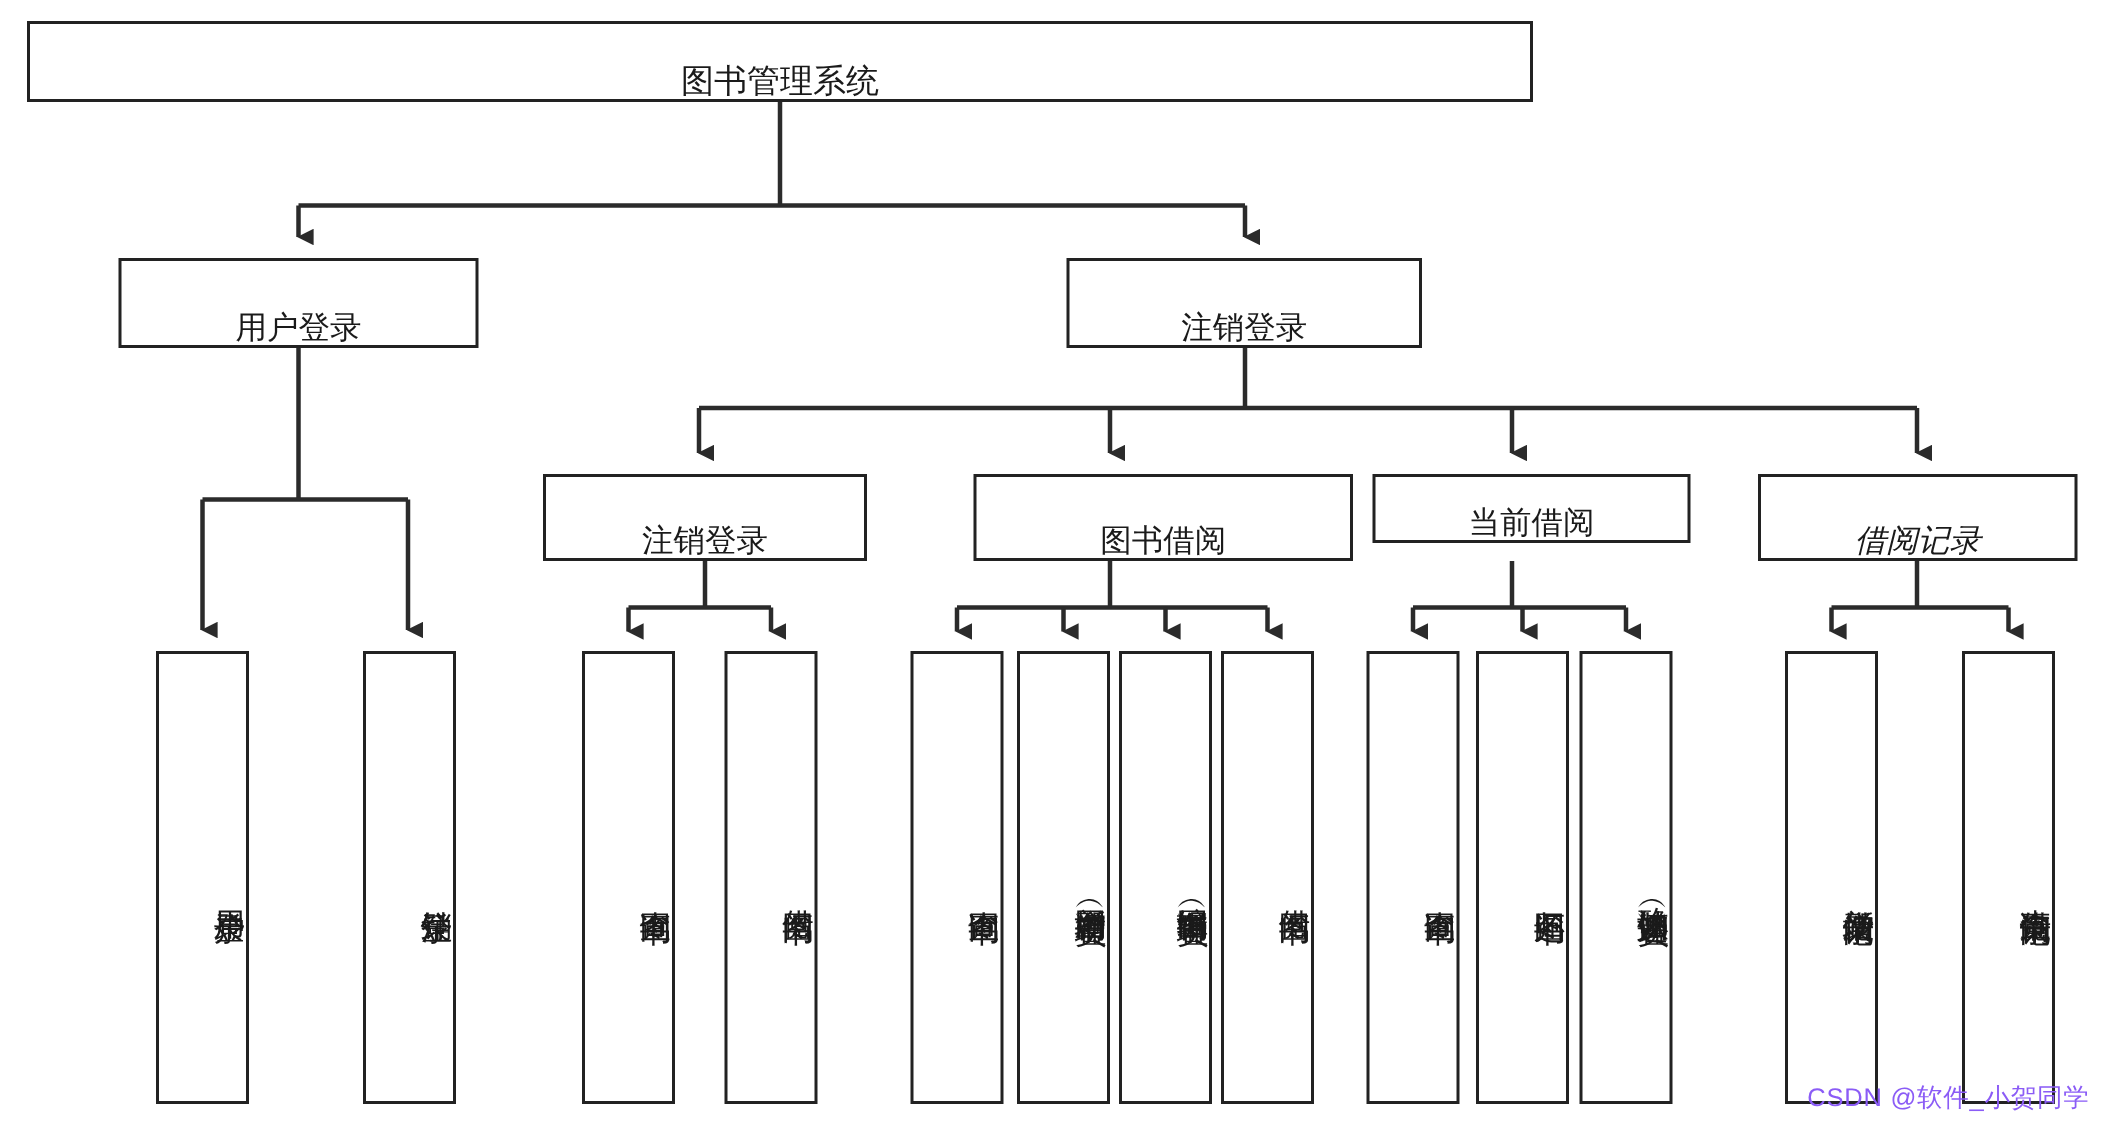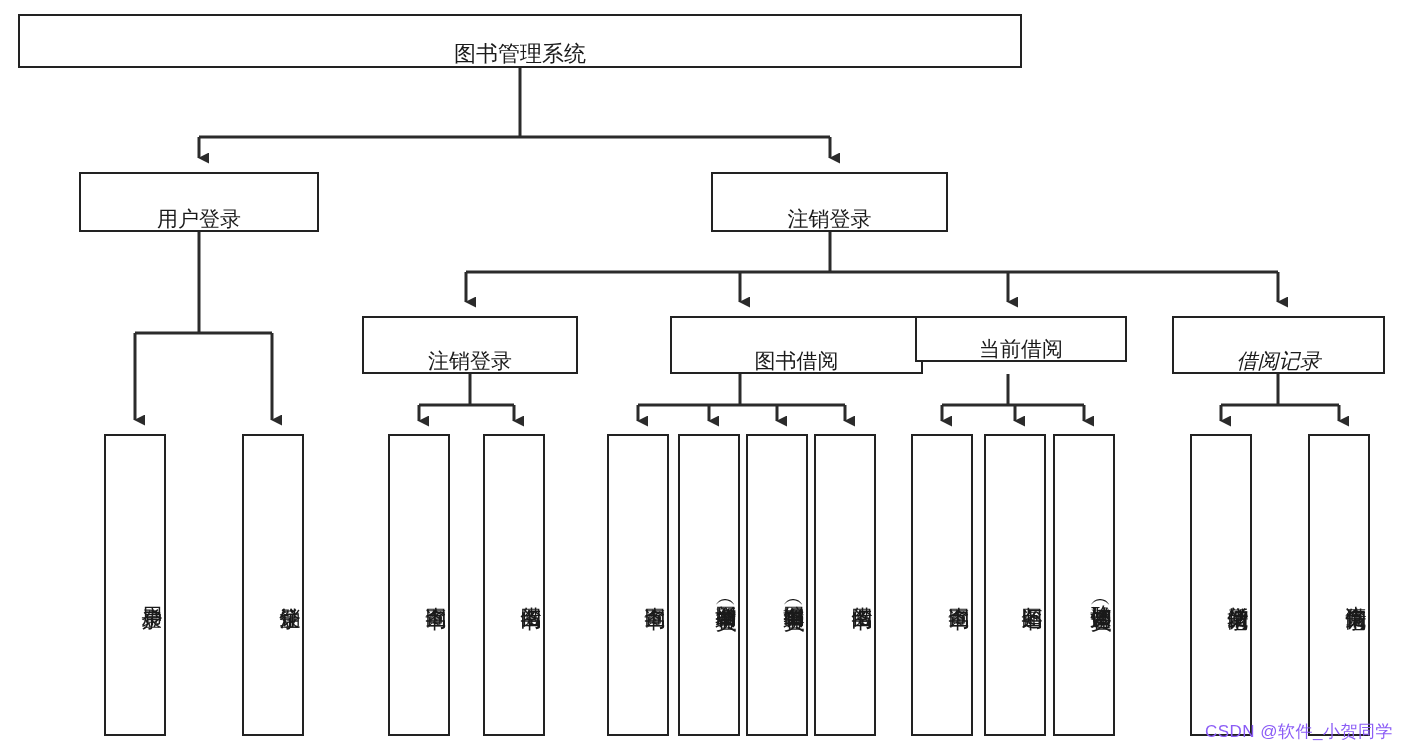--- a/index.html
+++ b/index.html
@@ -132,21 +132,21 @@
   <div class="node horizontal" style="left: 79px; top: 172px; width: 240px; height: 60px;">
     <span>用户登录</span>
   </div>
   <div class="node horizontal" style="left: 711px; top: 172px; width: 237px; height: 60px;">
     <span>注销登录</span>
   </div>
 
   <div class="node horizontal" style="left: 362px; top: 316px; width: 216px; height: 58px;">
     <span>注销登录</span>
   </div>
-  <div class="node horizontal" style="left: 670px; top: 316px; width: 253px; height: 58px;">
+  <div class="node horizontal" style="left: 649px; top: 316px; width: 253px; height: 58px;">
     <span>图书借阅</span>
   </div>
   <div class="node horizontal" style="left: 915px; top: 316px; width: 212px; height: 46px;">
     <span>当前借阅</span>
   </div>
   <div class="node horizontal" style="left: 1172px; top: 316px; width: 213px; height: 58px; font-style: italic;">
     <span>借阅记录</span>
   </div>
 
   <div class="node vertical" style="left: 104px; top: 434px; width: 62px; height: 302px;">

